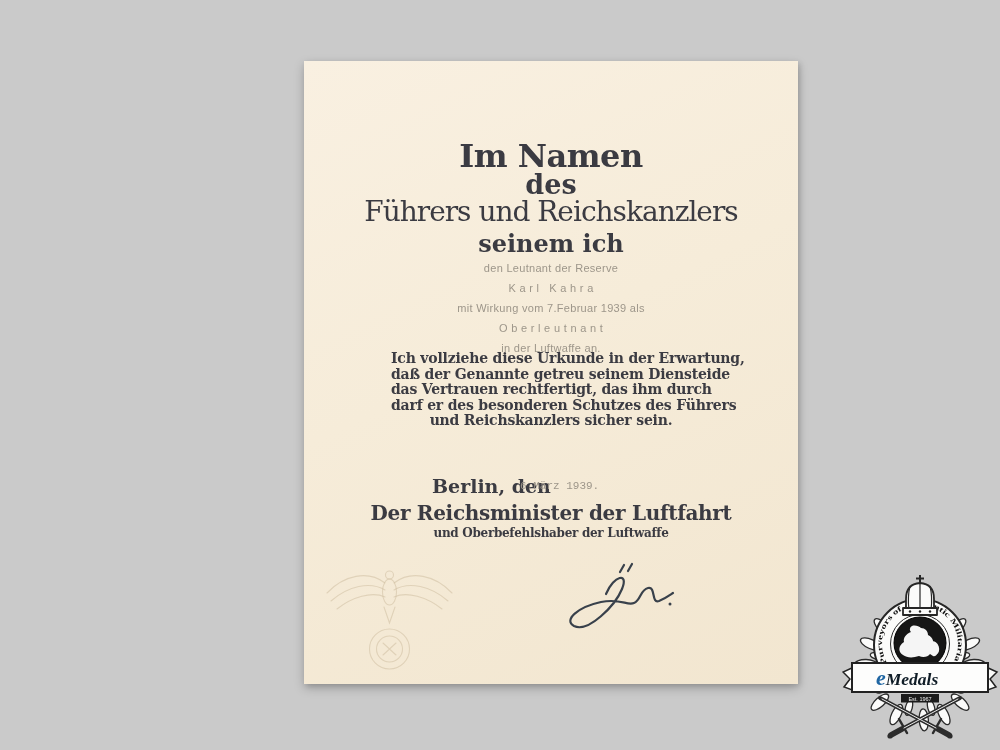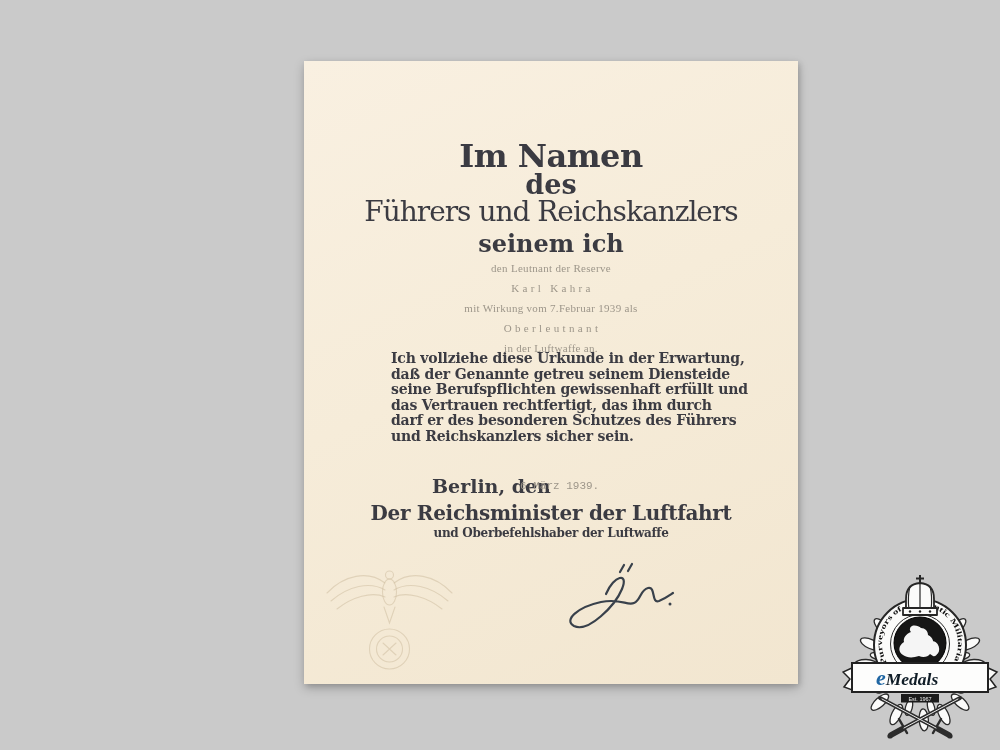--- a/index.html
+++ b/index.html
@@ -16,27 +16,27 @@
     box-shadow:0 4px 10px rgba(0,0,0,.22), 2px 2px 5px rgba(0,0,0,.12);
     margin-left:32px;
   }
   .cl{position:absolute;left:0;width:100%;text-align:center;color:#3b3b42;white-space:nowrap}
   .h1{top:76px;font-size:32px;font-weight:bold;letter-spacing:-.5px}
   .h2{top:108px;font-size:27px;font-weight:bold}
   .h3{top:134px;font-size:28px;font-weight:normal;letter-spacing:-1px}
   .h4{top:168px;font-size:24px;font-weight:bold}
   .typed-block{
     position:absolute;left:0;top:197px;width:100%;text-align:center;
-    font-family:Liberation Serif, serif;font-size:11px;line-height:20px;
+    font-family:Liberation Sans, sans-serif;font-size:11px;line-height:20px;
     color:#9d968a;letter-spacing:.3px;
   }
   .typed-block div{white-space:pre}
   .body-block{
     position:absolute;left:50%;top:290px;transform:translateX(-50%);
-    width:320px;color:#3b3b42;
+    width:320px;text-align:center;color:#3b3b42;
     font-size:14px;line-height:15.6px;font-weight:bold;letter-spacing:-.2px;
   }
   .body-block div{white-space:nowrap}
   .dateline{position:absolute;left:0;top:414px;width:100%;height:26px}
   .dateline .place{
     position:absolute;left:128px;top:0;font-size:19px;font-weight:bold;color:#3b3b42;white-space:nowrap}
   .dateline .date{
     position:absolute;left:216px;top:5px;font-family:"Liberation Mono", monospace;
     font-size:11px;color:#9d968a;white-space:nowrap}
   .sg1{top:440px;font-size:20px;font-weight:bold;letter-spacing:-.3px}
@@ -62,21 +62,20 @@
       <div>den Leutnant der Reserve</div>
       <div>K a r l   K a h r a</div>
       <div>mit Wirkung vom 7.Februar 1939 als</div>
       <div>O b e r l e u t n a n t</div>
       <div>in der Luftwaffe an.</div>
     </div>
 
     <div class="body-block">
       <div>Ich vollziehe diese Urkunde in der Erwartung,</div>
       <div>daß der Genannte getreu seinem Diensteide</div>
-      <div>seine Berufspflichten gewissenhaft erfüllt und</div>
       <div>das Vertrauen rechtfertigt, das ihm durch</div>
       <div>darf er des besonderen Schutzes des Führers</div>
       <div>und Reichskanzlers sicher sein.</div>
     </div>
 
     <div class="dateline">
       <span class="place">Berlin, den</span>
       <span class="date">6.März 1939.</span>
     </div>
 

